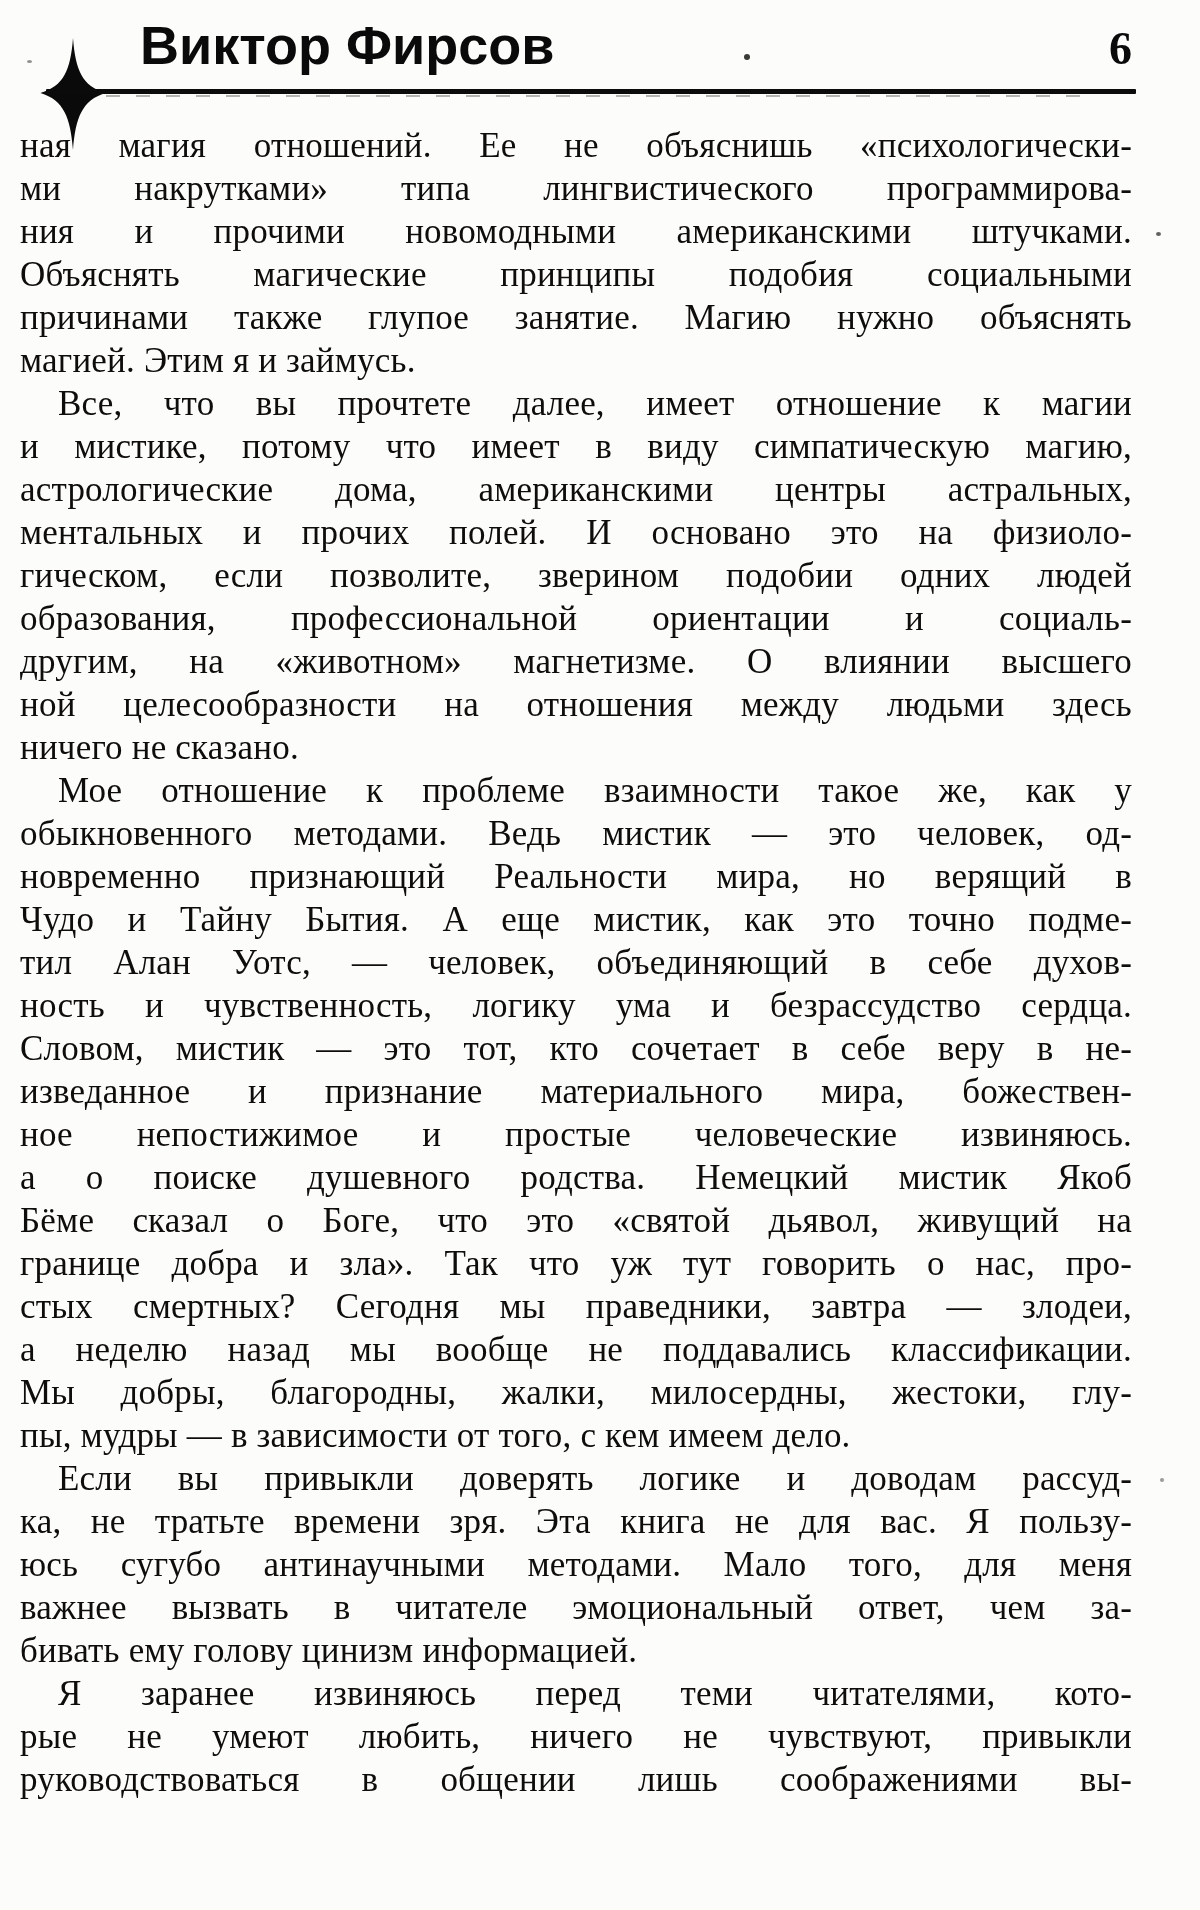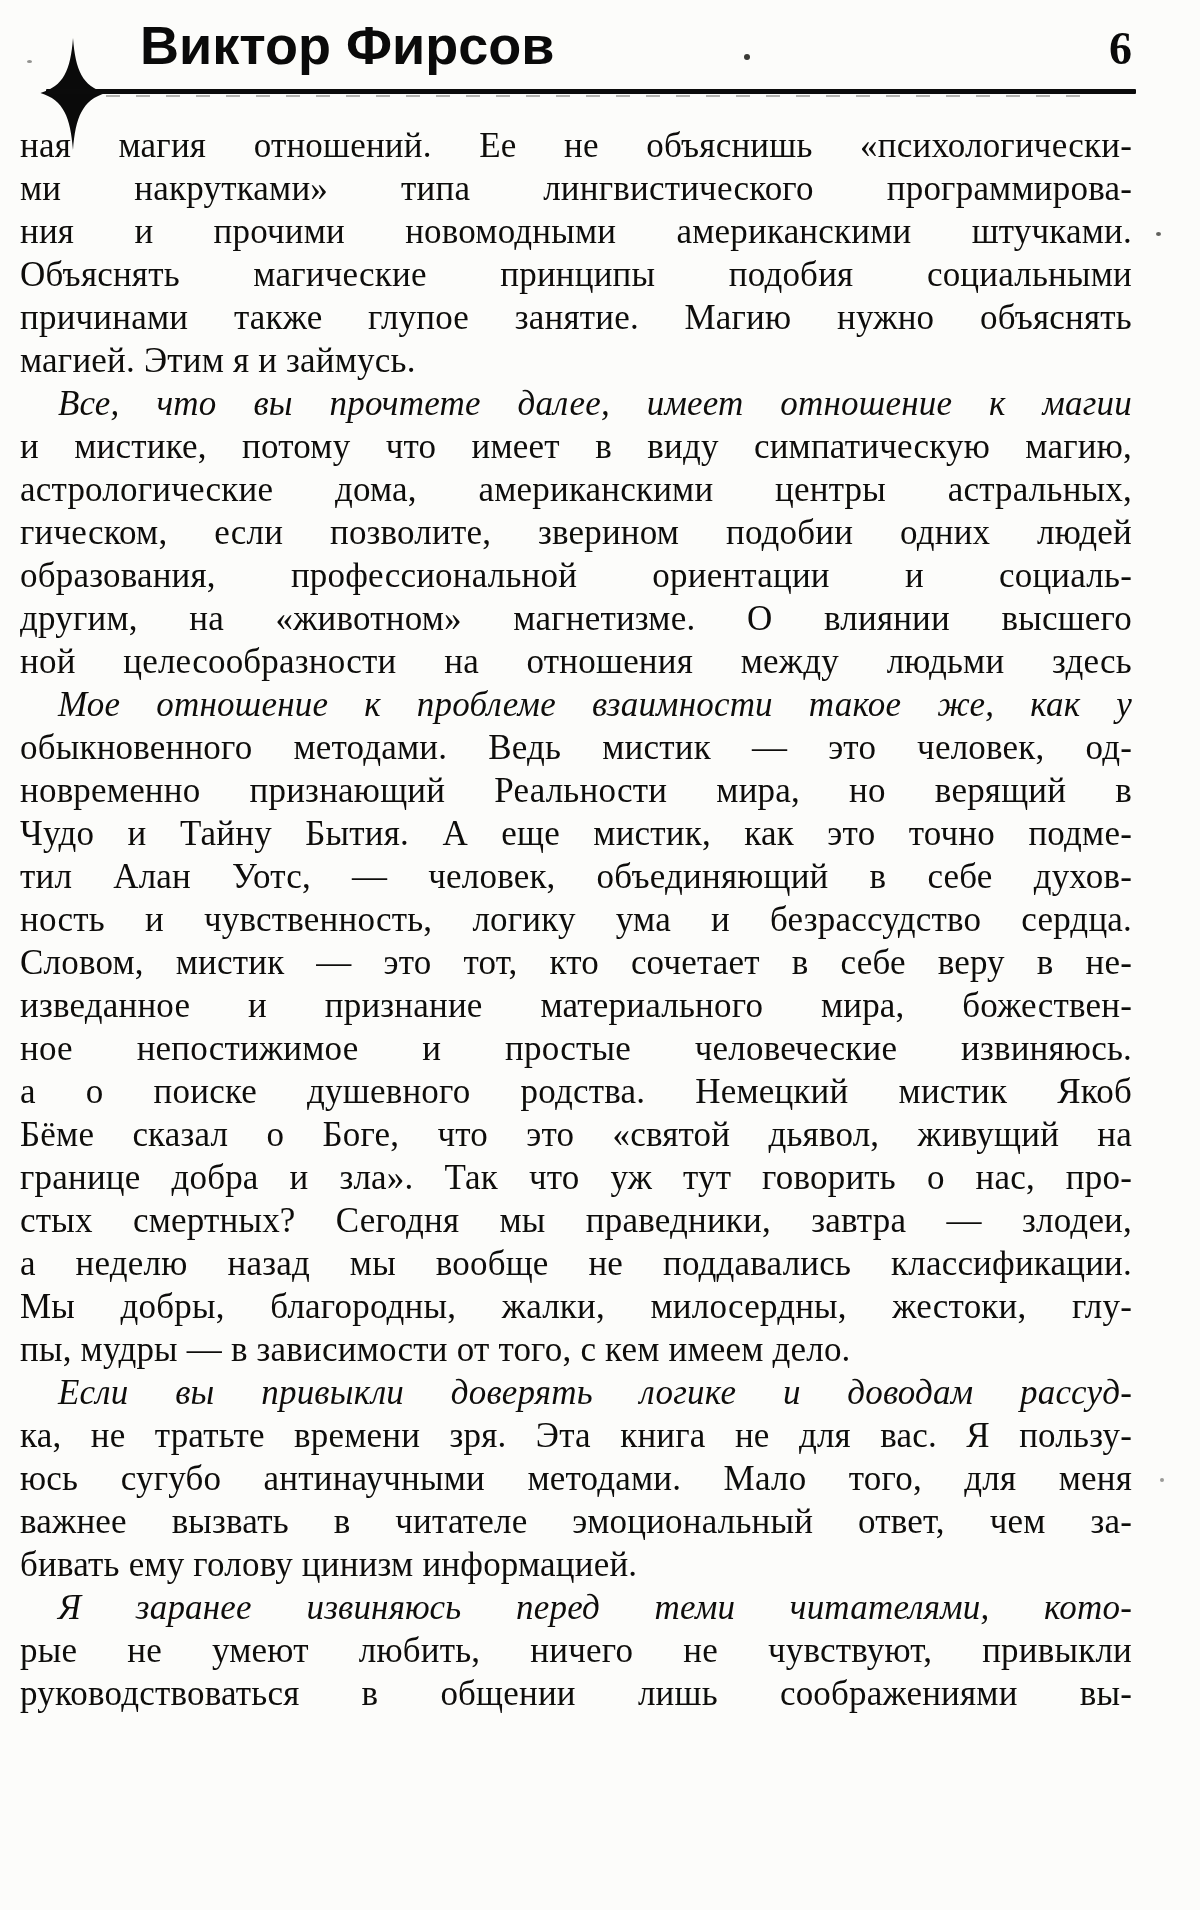--- a/index.html
+++ b/index.html
@@ -62,21 +62,21 @@
     color: #0e0d0b;
   }
   .para { margin: 0; }
   .line {
     text-align: justify;
     text-align-last: justify;
     white-space: normal;
     min-height: 43px;
   }
   .line.last-left { text-align-last: left; }
-  .line.indent { text-indent: 38px; font-style: italic; }
+  .line.indent { text-indent: 38px; }
   
   .speck { position: absolute; background: #3a3a36; border-radius: 50%; }
   .speck.s1 { left: 744px; top: 54px;  width: 6px; height: 6px; }
   .speck.s2 { left: 1156px; top: 232px; width: 5px; height: 4px; opacity: .8; }
   .speck.s3 { left: 27px;  top: 60px;  width: 5px; height: 3px; opacity: .55; }
   .speck.s4 { left: 1160px; top: 1478px; width: 4px; height: 4px; opacity: .5; }
 </style>
 </head>
 <body>
 
@@ -99,24 +99,26 @@
         <div class="line">ми накрутками» типа лингвистического программирова-</div>
         <div class="line">ния и прочими новомодными американскими штучками.</div>
         <div class="line">Объяснять магические принципы подобия социальными</div>
         <div class="line">причинами также глупое занятие. Магию нужно объяснять</div>
         <div class="line last-left">магией. Этим я и займусь.</div>
       </div>
       <div class="para">
         <div class="line indent">Все, что вы прочтете далее, имеет отношение к магии</div>
         <div class="line">и мистике, потому что имеет в виду симпатическую магию,</div>
         <div class="line">астрологические дома, американскими центры астральных,</div>
+        <div class="line">ментальных и прочих полей. И основано это на физиоло-</div>
         <div class="line">гическом, если позволите, зверином подобии одних людей</div>
         <div class="line">образования, профессиональной ориентации и социаль-</div>
         <div class="line">другим, на «животном» магнетизме. О влиянии высшего</div>
         <div class="line">ной целесообразности на отношения между людьми здесь</div>
+        <div class="line last-left">ничего не сказано.</div>
       </div>
       <div class="para">
         <div class="line indent">Мое отношение к проблеме взаимности такое же, как у</div>
         <div class="line">обыкновенного методами. Ведь мистик — это человек, од-</div>
         <div class="line">новременно признающий Реальности мира, но верящий в</div>
         <div class="line">Чудо и Тайну Бытия. А еще мистик, как это точно подме-</div>
         <div class="line">тил Алан Уотс, — человек, объединяющий в себе духов-</div>
         <div class="line">ность и чувственность, логику ума и безрассудство сердца.</div>
         <div class="line">Словом, мистик — это тот, кто сочетает в себе веру в не-</div>
         <div class="line">изведанное и признание материального мира, божествен-</div>

